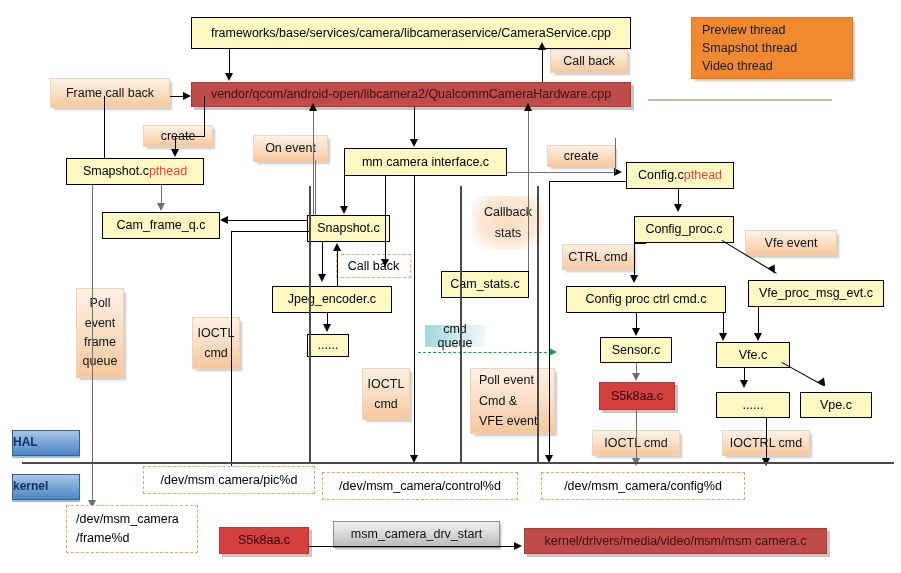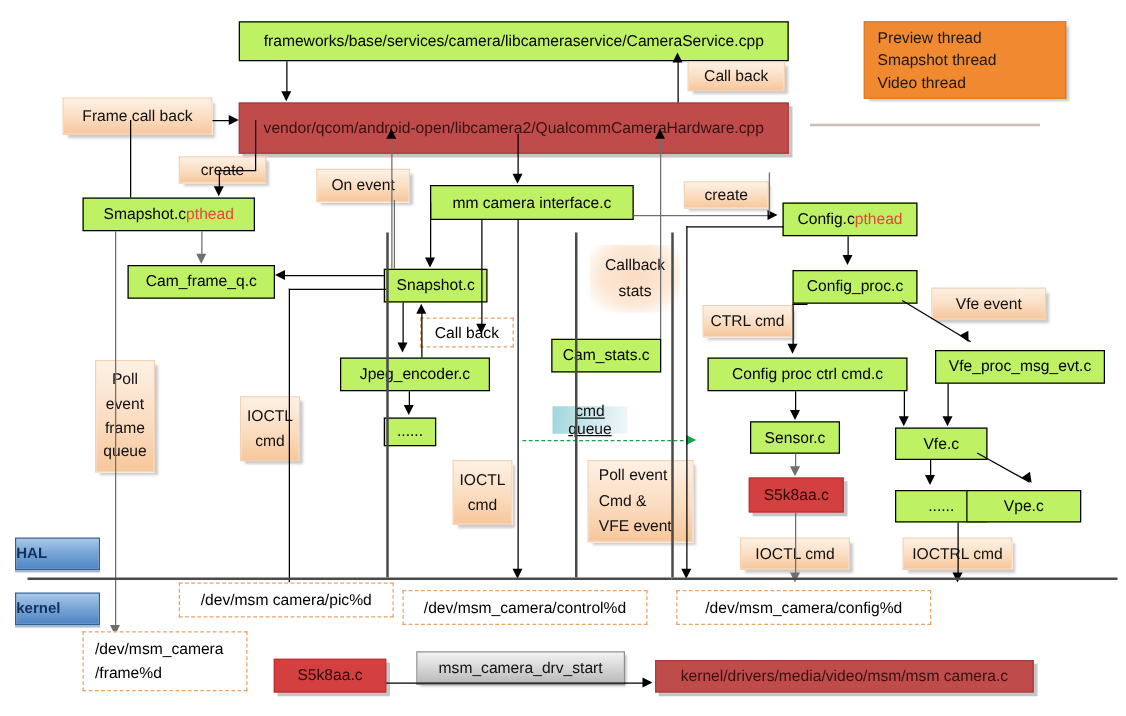--- a/index.html
+++ b/index.html
@@ -23,21 +23,21 @@
     display:flex;
     align-items:center;
     justify-content:center;
     text-align:center;
     line-height:1.15;
     white-space:pre-line;
   }
 
   
   .plain{
-    background:#bef264;
+    background:#fef9c3;
     border:1px solid #000000;
     color:#000000;
     font-size:12.5px;
   }
 
   
   .red{
     background:#bf4b4b;
     border:1px solid #a83c3c;
     color:#3a1111;
@@ -147,21 +147,21 @@
     border-top:1.5px dashed #17a04a;
   }
 </style>
 </head>
 <body>
 
 <div id="stage">
 
   <div class="node plain" style="left:191px;top:17px;width:440px;height:32px;">frameworks/base/services/camera/libcameraservice/CameraService.cpp</div>
 
-  <div class="node red" style="left:191px;top:82px;width:440px;height:41px;">vendor/qcom/android-open/libcamera2/QualcommCameraHardware.cpp</div>
+  <div class="node red" style="left:191px;top:82px;width:440px;height:25px;">vendor/qcom/android-open/libcamera2/QualcommCameraHardware.cpp</div>
 
   <div class="node peach" style="left:550px;top:49px;width:78px;height:24px;">Call back</div>
 
   <div class="node orange" style="left:691px;top:17px;width:162px;height:62px;">Preview thread
 Smapshot thread
 Video thread</div>
 
   <div class="rule" style="left:648px;top:99px;width:184px;height:2px;background:#c9bfb4;"></div>
 
   <div class="ln v" style="left:229px;top:49px;height:25px;"></div>
@@ -221,21 +221,21 @@
   <div class="node peach" style="left:192px;top:317px;width:48px;height:52px;line-height:1.6;">IOCTL
 cmd</div>
 
   <div class="node peach" style="left:362px;top:368px;width:48px;height:52px;line-height:1.6;">IOCTL
 cmd</div>
 
   <div class="node peach" style="left:470px;top:368px;width:85px;height:66px;line-height:1.65;text-align:left;justify-content:flex-start;padding-left:8px;">Poll event
 Cmd &amp;
 VFE event</div>
 
-  <div class="node teal" style="left:442px;top:325px;width:60px;height:22px;text-decoration:underline;">cmd queue</div>
+  <div class="node teal" style="left:425px;top:325px;width:60px;height:22px;">cmd queue</div>
 
   <div class="ln v" style="left:414px;top:107px;height:33px;"></div>
   <div class="arw down" style="left:410px;top:139px;"></div>
 
   <div class="ln v" style="left:344px;top:162px;height:46px;"></div>
   <div class="arw down" style="left:340px;top:206px;"></div>
 
   <div class="ln v grey2" style="left:315px;top:160px;height:55px;"></div>
 
   <div class="ln v grey2" style="left:313px;top:110px;height:105px;"></div>
@@ -287,21 +287,21 @@
   <div class="node plain" style="left:600px;top:337px;width:72px;height:26px;">Sensor.c</div>
 
   <div class="node red bright" style="left:599px;top:382px;width:76px;height:28px;">S5k8aa.c</div>
 
   <div class="node peach" style="left:592px;top:430px;width:88px;height:26px;">IOCTL cmd</div>
 
   <div class="node plain" style="left:716px;top:342px;width:74px;height:26px;">Vfe.c</div>
 
   <div class="node plain" style="left:716px;top:392px;width:74px;height:26px;">......</div>
 
-  <div class="node plain" style="left:773px;top:392px;width:92px;height:26px;text-align:right;">Vpe.c</div>
+  <div class="node plain" style="left:800px;top:392px;width:72px;height:26px;text-align:right;">Vpe.c</div>
 
   <div class="node peach" style="left:722px;top:430px;width:88px;height:26px;">IOCTRL cmd</div>
 
   <div class="ln h grey2" style="left:507px;top:172px;width:110px;"></div>
   <div class="arw right" style="left:614px;top:168px;"></div>
   <div class="ln v grey2" style="left:615px;top:138px;height:34px;"></div>
 
   <div class="ln v" style="left:678px;top:189px;height:17px;"></div>
   <div class="arw down" style="left:674px;top:204px;"></div>
 

